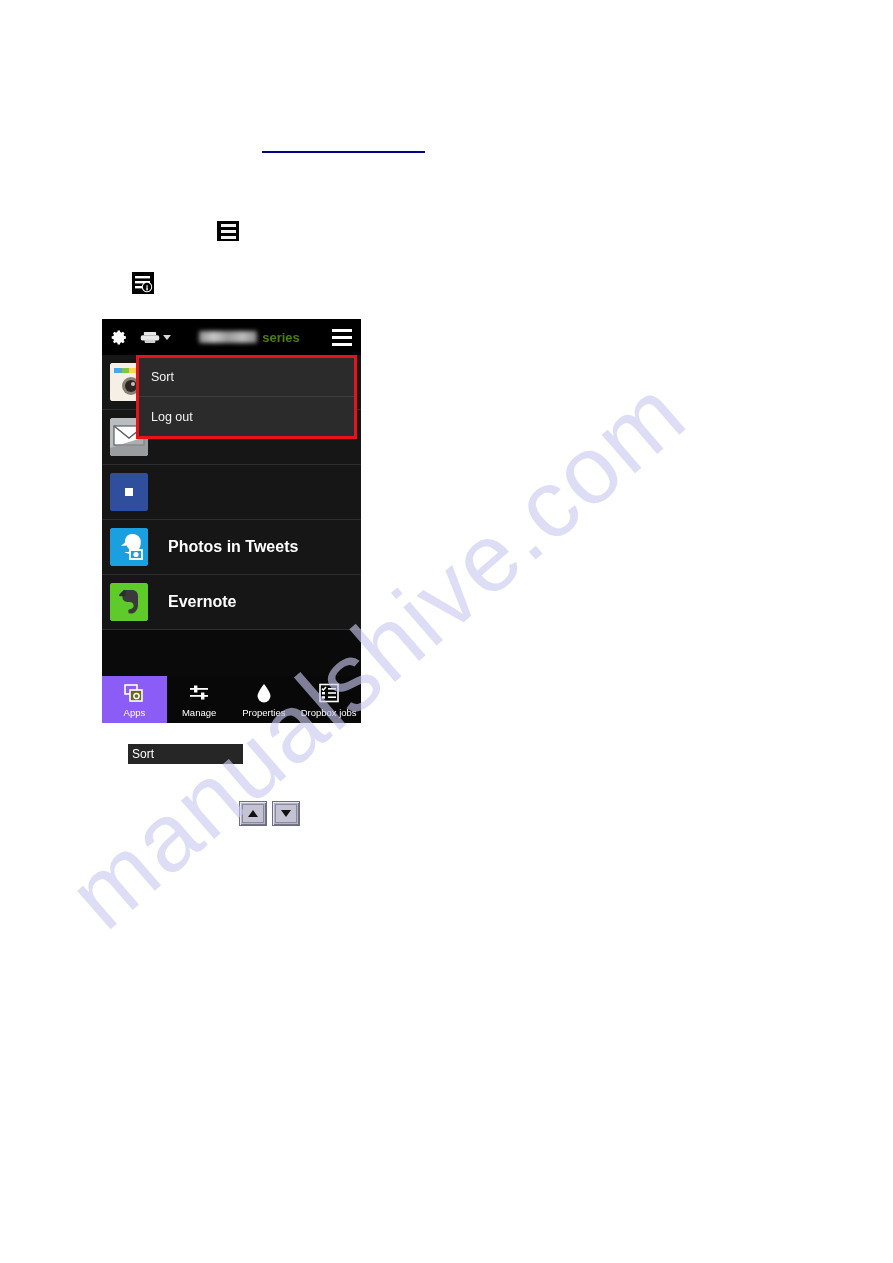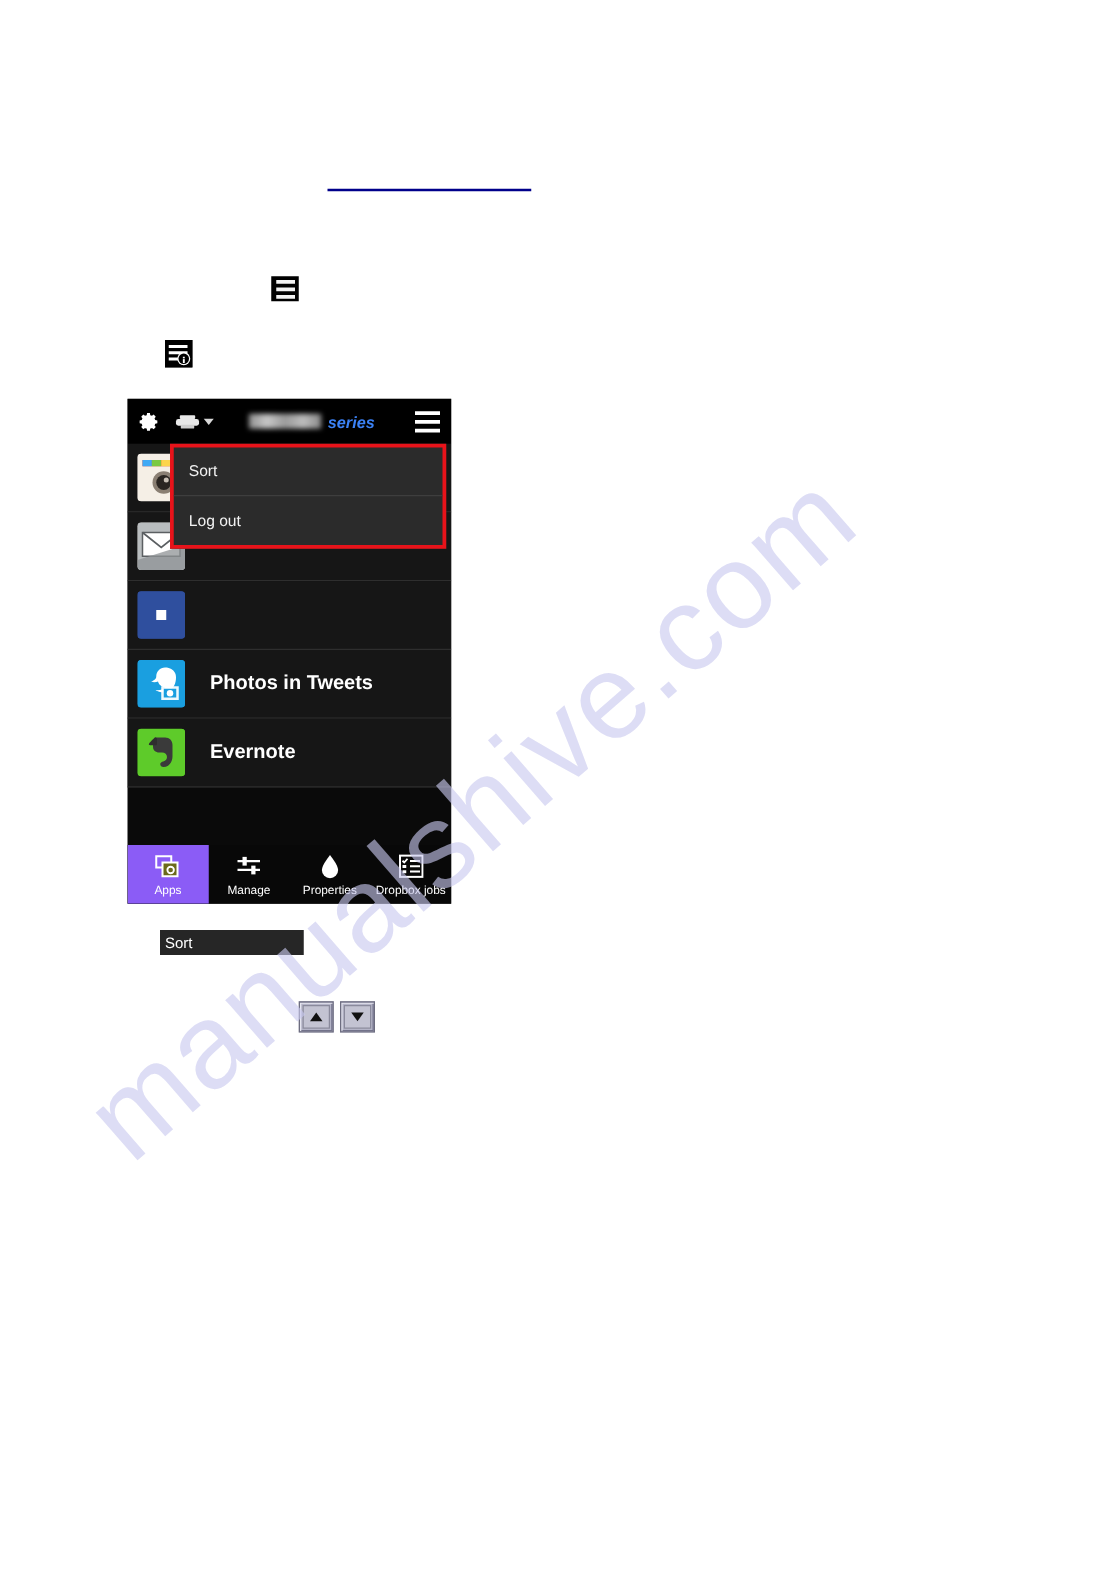--- a/index.html
+++ b/index.html
@@ -133,21 +133,21 @@
     padding-right: 4px;
   }
   #device-model-blur {
     display: inline-block;
     width: 58px;
     height: 12px;
     background: linear-gradient(90deg,#8e8e8e,#c8c8c8,#9a9a9a,#bdbdbd,#8a8a8a);
     filter: blur(2.2px);
     border-radius: 1px;
   }
-  #device-title-series { color:#3b82f6;font-style:italic; }
+  #device-title-series { color:#4d7c0f; }
   #header-hamburger {
     flex: 0 0 auto;
     width: 20px; height: 17px;
     display: flex;
     flex-direction: column;
     justify-content: space-between;
   }
   #header-hamburger i { display:block; width:20px; height:3px; background:#ffffff; }
 
   

